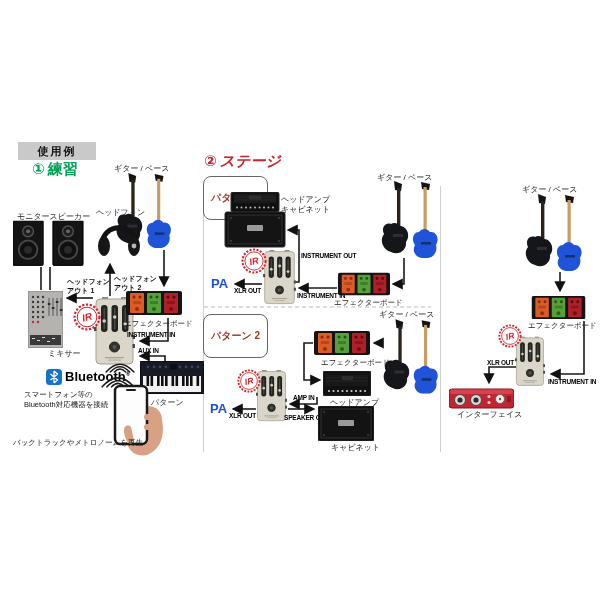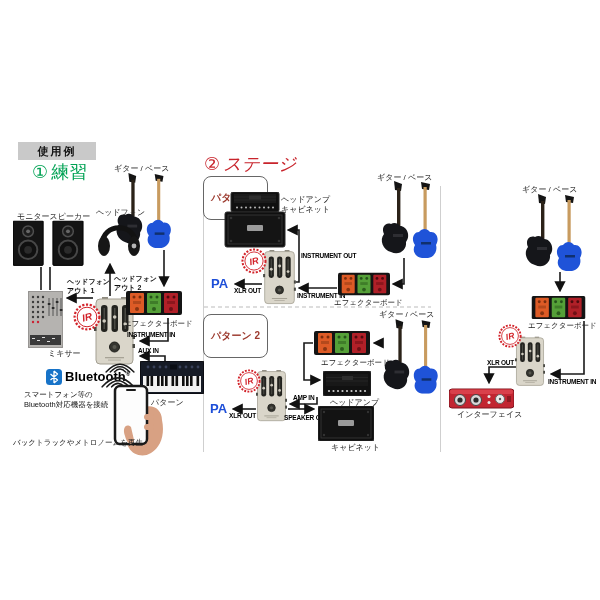--- a/index.html
+++ b/index.html
@@ -1,21 +1,21 @@
 <!DOCTYPE html>
 <html style="--green: #00a254; --red: #c8242c; --navy: #26265e; --ir-red: #d2232a; --bt-blue: #1773c8; --badge-red: #9c3a2e;"><head>
 <meta charset="utf-8">
 <style>
   html,body{margin:0;padding:0;background:#fff;}
   .canvas{position:relative;width:600px;height:600px;background:#fff;overflow:hidden;
           font-family:"Liberation Sans","DejaVu Sans",sans-serif;color:#1a1a1a;}
   .abs{position:absolute;}
   .usage-badge{background:#c9c9c9;color:#111;font-weight:bold;font-size:11px;
                display:flex;align-items:center;justify-content:center;letter-spacing:2px;}
-  .sec-head{font-size:18px;font-weight:normal;white-space:nowrap;}
+  .sec-head{font-size:15px;font-weight:bold;white-space:nowrap;}
   .sec-head .num{margin-right:3px;}
   .h-green{color:var(--green);}
   .h-red{color:var(--red);font-style:italic;}
   .h-navy{color:var(--navy);}
   .lbl{font-size:8px;color:#222;white-space:nowrap;}
   .lbl-s{font-size:7.5px;color:#222;white-space:nowrap;}
   .port{font-size:6.5px;font-weight:bold;color:#000;white-space:nowrap;letter-spacing:-0.2px;}
   .jp-bold{font-size:7px;font-weight:bold;color:#111;line-height:1.35;white-space:nowrap;}
   .pa{font-size:13px;font-weight:bold;color:#1d4ed8;}
   .pattern-badge{border:1px solid #666;border-radius:8px;color:var(--badge-red);

